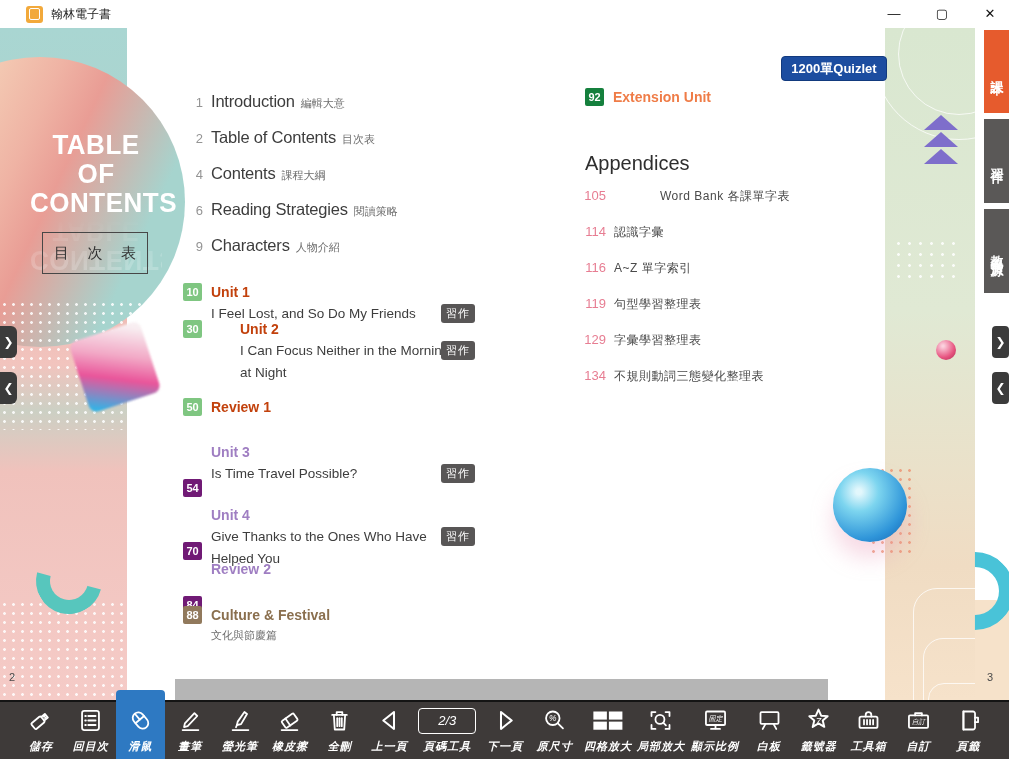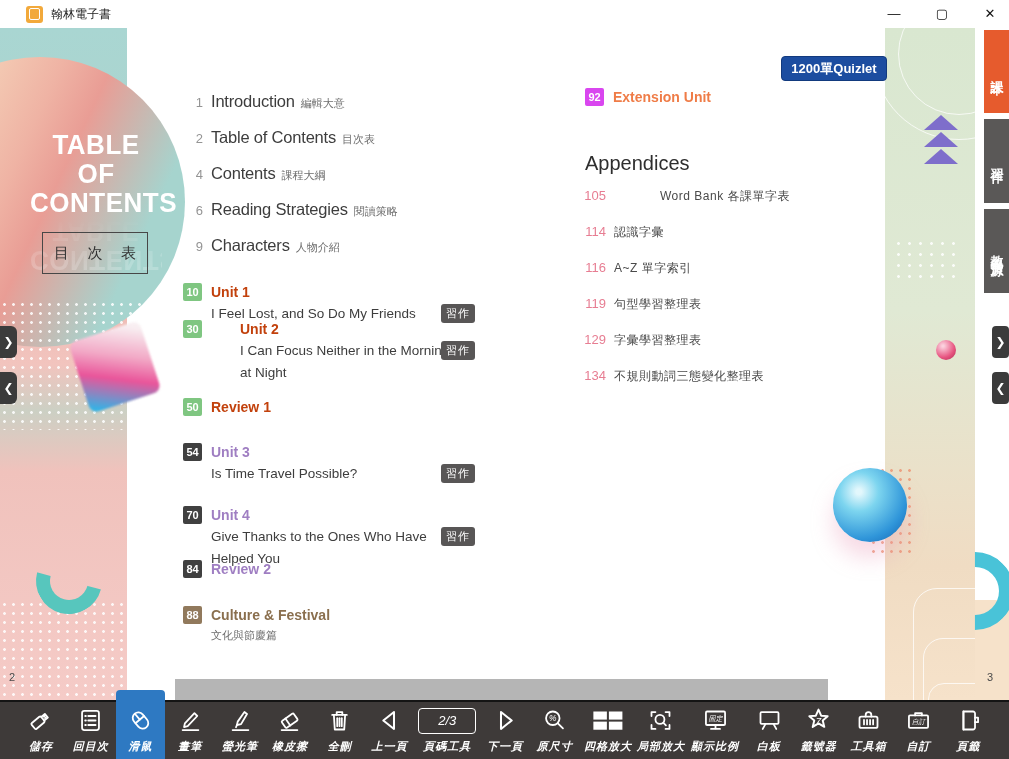--- a/index.html
+++ b/index.html
@@ -97,23 +97,23 @@
   .unit{left:183px;width:292px;display:flex;cursor:pointer;}
   .ubadge{width:19px;height:18px;border-radius:2px;color:#fff;font-size:11px;font-weight:bold;
        display:flex;align-items:center;justify-content:center;flex:none;margin-right:9px;}
   .ucontent{width:238px;}
   .ulabel{font-size:14px;font-weight:bold;line-height:18px;}
   .utitle{font-size:13.5px;color:#3d3d3d;line-height:22px;margin-top:2px;}
   .uzh{font-size:11px;color:#6e6e6e;line-height:18px;margin-top:2px;}
   .hw{position:absolute;right:0;top:21px;background:#585656;color:#fff;font-size:11px;
       border-radius:3px;padding:2px 5px;letter-spacing:1px;cursor:pointer;}
   .g .ubadge{background:#7fc681;} .g .ulabel{color:#c2410c;}
-  .p .ubadge{background:#404040;} .p .ulabel{color:#9f7ec2;}
+  .p .ubadge{background:#701a75;margin-top:36px;} .p .ulabel{color:#9f7ec2;}
   .b .ubadge{background:#91795c;} .b .ulabel{color:#8a6f4e;}
-  .o .ubadge{background:#d946ef;} .o .ulabel{color:#ef7c47;}
+  .o .ubadge{background:#15803d;} .o .ulabel{color:#ef7c47;}
 
   .appendices-h{left:585px;top:152px;font-size:20px;color:#2e2e2e;}
   .ap-row{left:579px;width:300px;display:flex;align-items:baseline;cursor:pointer;}
   .ap-num{width:27px;text-align:right;font-size:13px;color:#e77d92;flex:none;}
   .ap-title{margin-left:8px;font-size:12px;color:#4a4a4a;letter-spacing:.5px;}
 
   
   .scroll-thumb{left:175px;top:679px;width:653px;height:21px;background:#b5b5b5;cursor:pointer;}
 
   

